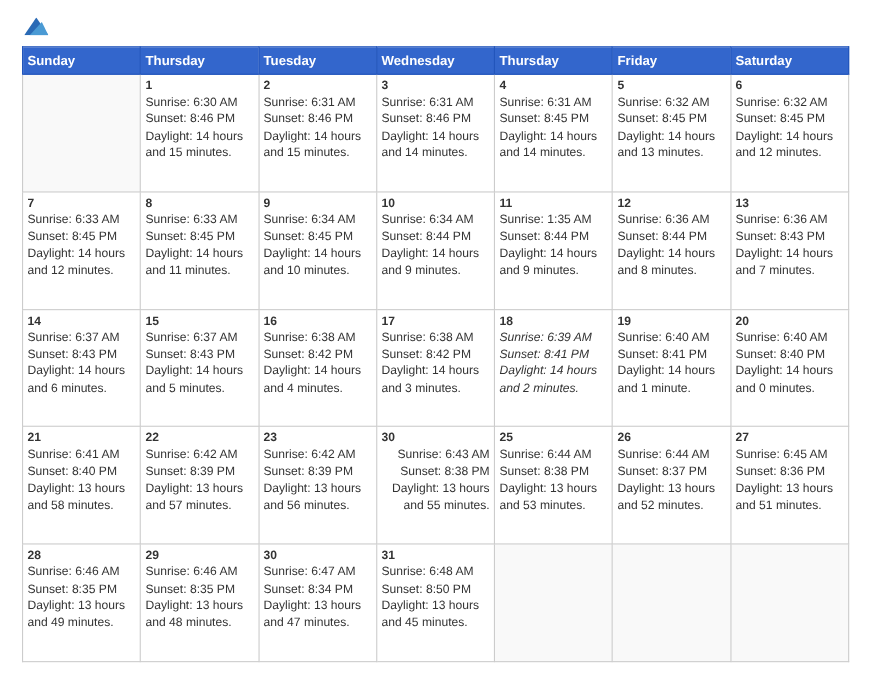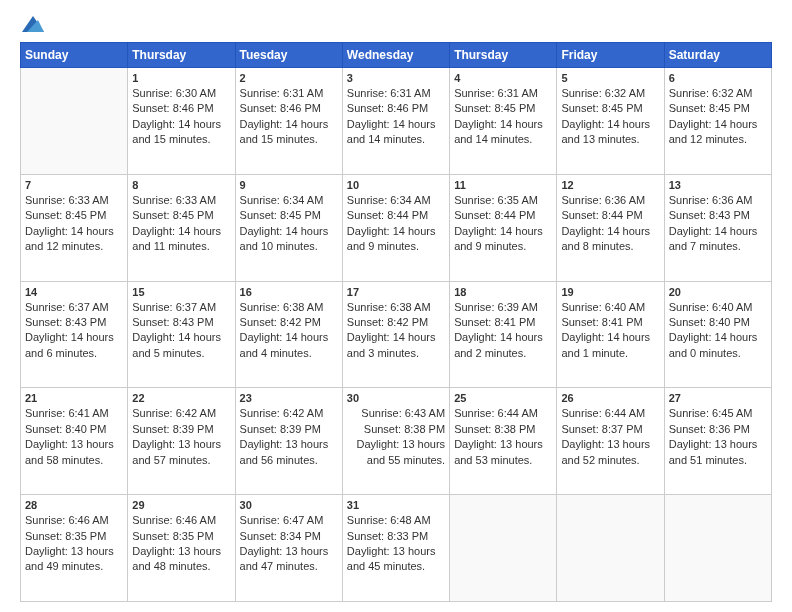--- a/index.html
+++ b/index.html
@@ -202,21 +202,21 @@
           </td>
           <td>
             <span class="day-number">10</span>
             <div class="day-info" style="white-space: pre-line;">Sunrise: 6:34 AM
 Sunset: 8:44 PM
 Daylight: 14 hours
 and 9 minutes.</div>
           </td>
           <td>
             <span class="day-number">11</span>
-            <div class="day-info" style="white-space: pre-line;">Sunrise: 6:35 AM
+            <div class="day-info" style="white-space: pre-line;">Sunrise: 1:35 AM
 Sunset: 8:44 PM
 Daylight: 14 hours
 and 9 minutes.</div>
           </td>
           <td>
             <span class="day-number">12</span>
             <div class="day-info" style="white-space: pre-line;">Sunrise: 6:36 AM
 Sunset: 8:44 PM
 Daylight: 14 hours
 and 8 minutes.</div>
@@ -253,21 +253,21 @@
           </td>
           <td>
             <span class="day-number">17</span>
             <div class="day-info" style="white-space: pre-line;">Sunrise: 6:38 AM
 Sunset: 8:42 PM
 Daylight: 14 hours
 and 3 minutes.</div>
           </td>
           <td>
             <span class="day-number">18</span>
-            <div class="day-info" style="white-space: pre-line;">Sunrise: 6:39 AM
+            <div class="day-info" style="white-space: pre-line; font-style: italic;">Sunrise: 6:39 AM
 Sunset: 8:41 PM
 Daylight: 14 hours
 and 2 minutes.</div>
           </td>
           <td>
             <span class="day-number">19</span>
             <div class="day-info" style="white-space: pre-line;">Sunrise: 6:40 AM
 Sunset: 8:41 PM
 Daylight: 14 hours
 and 1 minute.</div>
@@ -349,21 +349,21 @@
           <td>
             <span class="day-number">30</span>
             <div class="day-info" style="white-space: pre-line;">Sunrise: 6:47 AM
 Sunset: 8:34 PM
 Daylight: 13 hours
 and 47 minutes.</div>
           </td>
           <td>
             <span class="day-number">31</span>
             <div class="day-info" style="white-space: pre-line;">Sunrise: 6:48 AM
-Sunset: 8:33 PM
+Sunset: 8:50 PM
 Daylight: 13 hours
 and 45 minutes.</div>
           </td>
           <td class="empty-cell"></td>
           <td class="empty-cell"></td>
           <td class="empty-cell"></td>
         </tr>
       </tbody>
   </table>
 </div>

